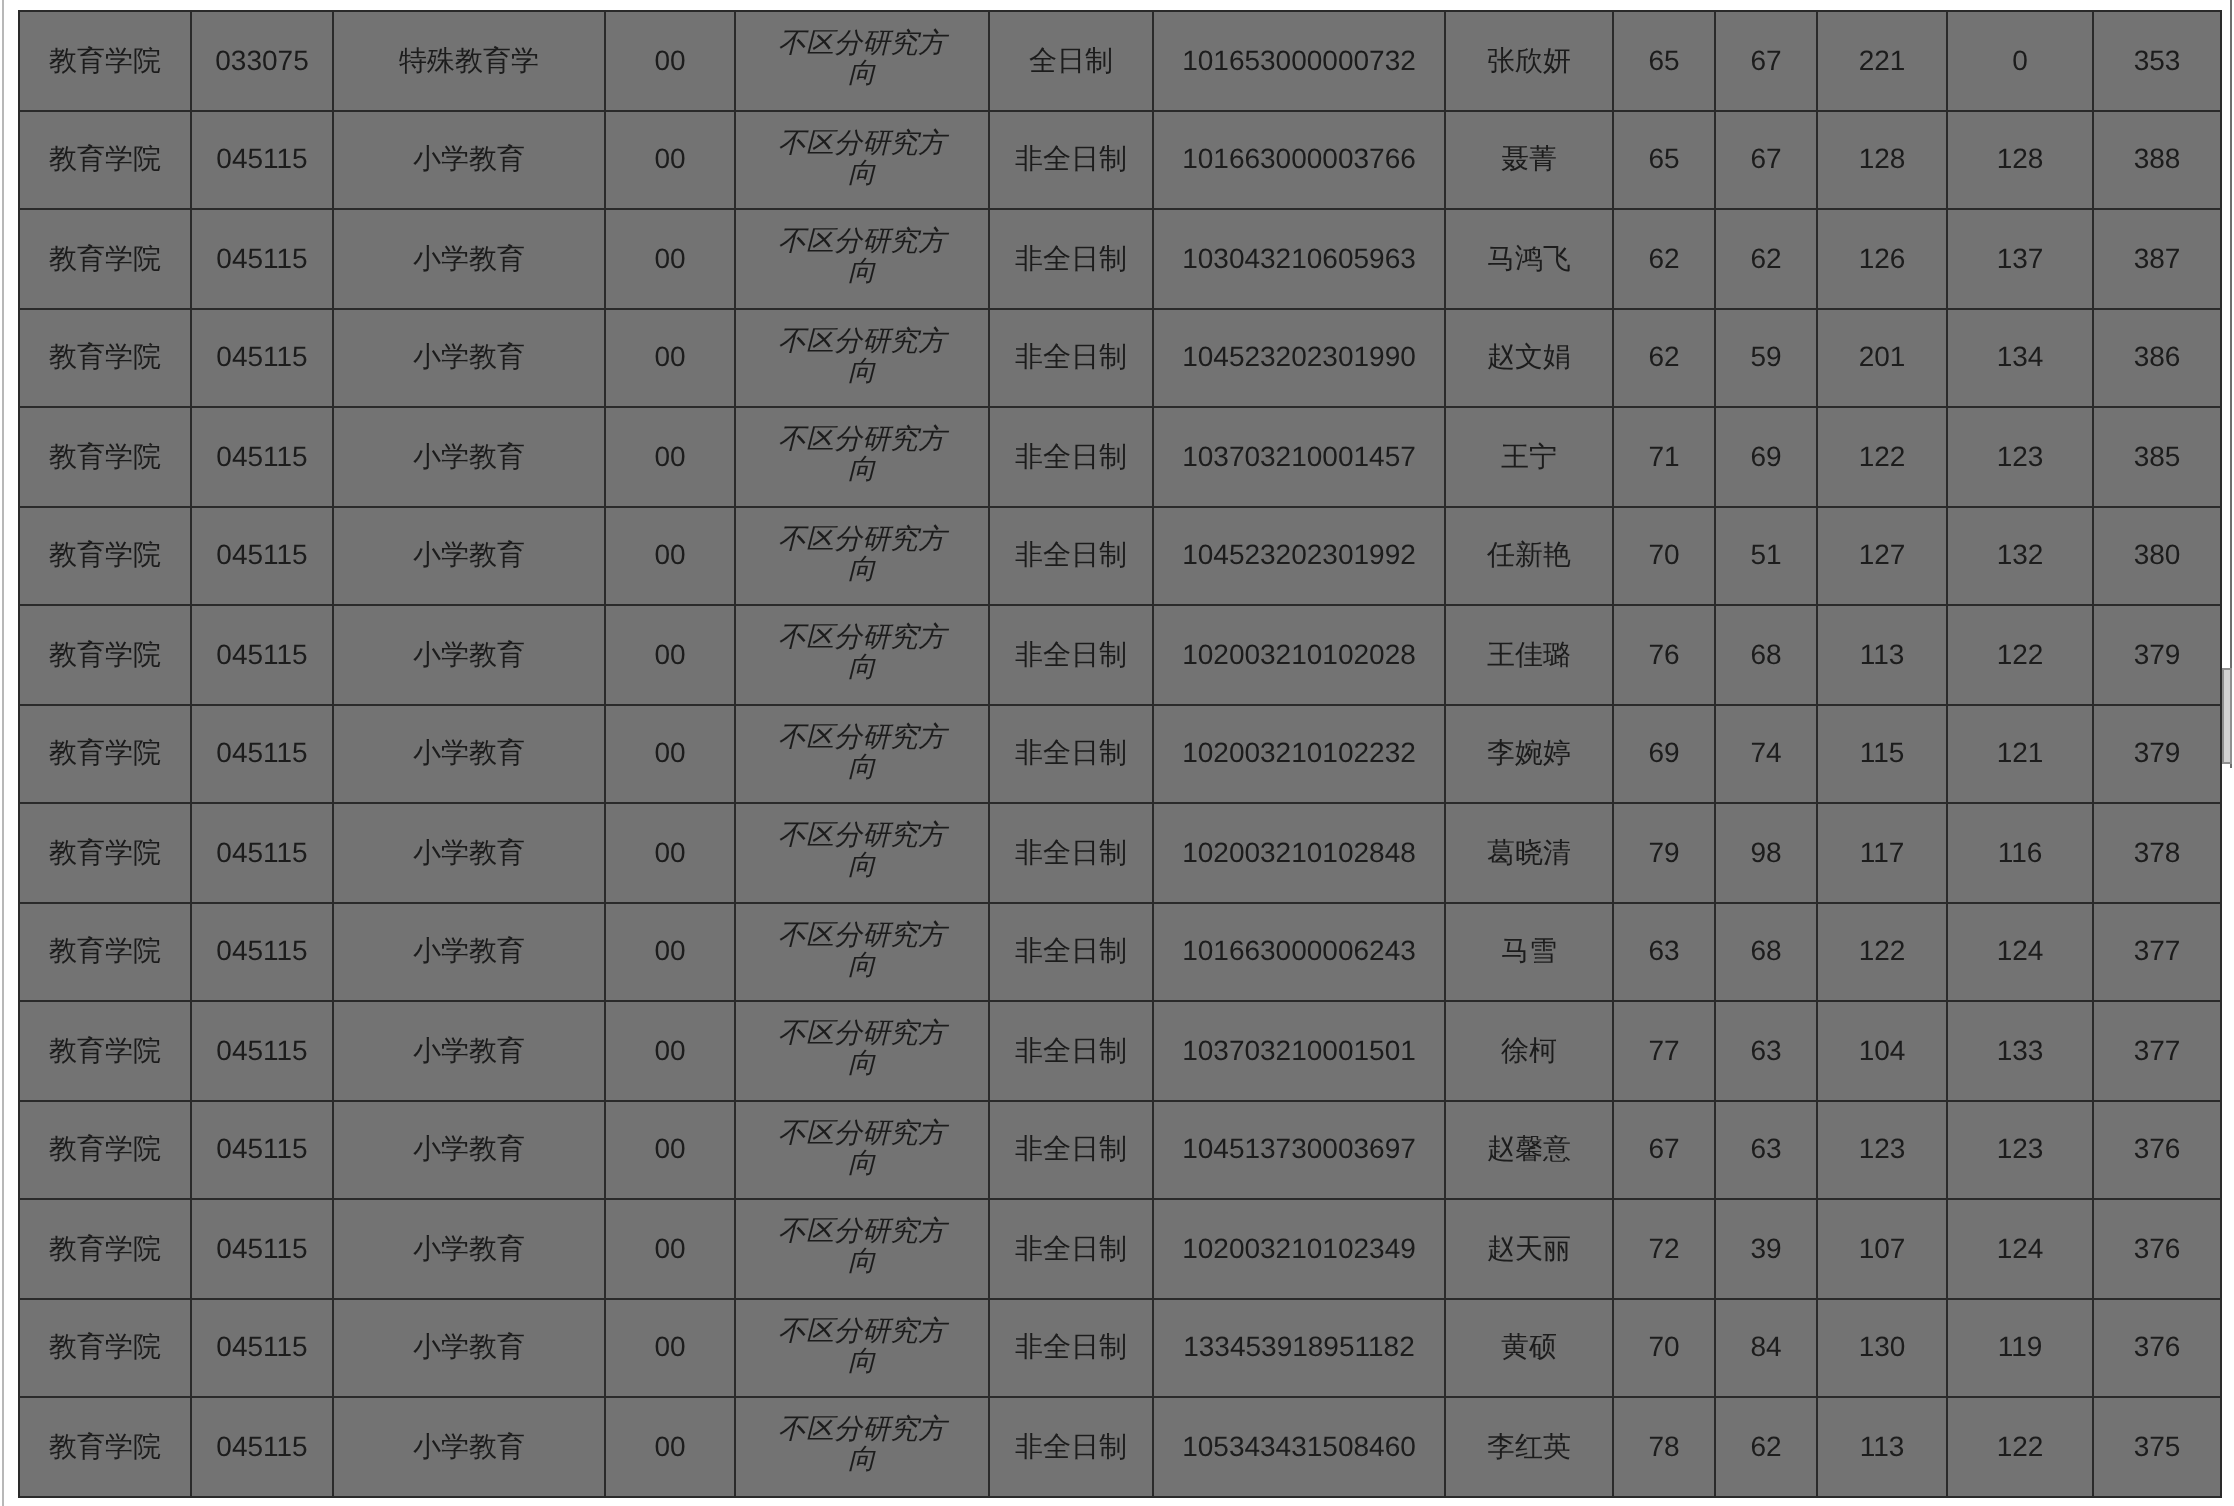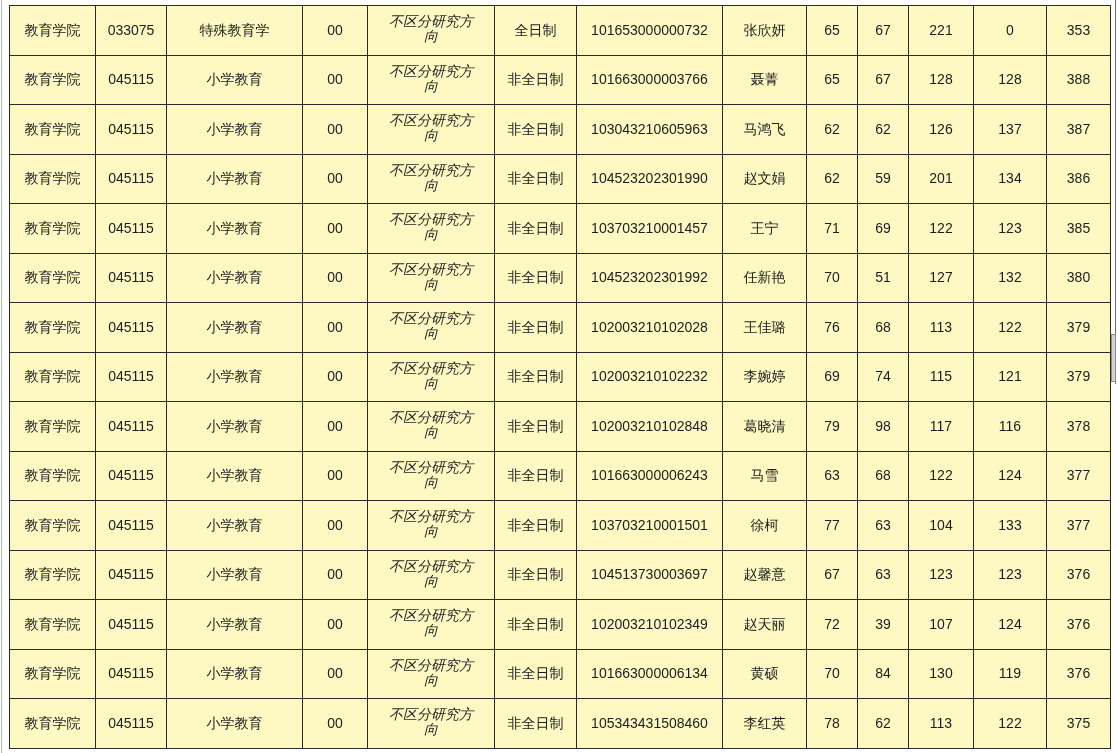--- a/index.html
+++ b/index.html
@@ -35,21 +35,21 @@
     width: 5px; height: 48px;
     box-sizing: border-box;
     background: #d2d2d2;
     border: 1px solid #909090;
   }
   table.score-table {
     position: absolute; left: 9px; top: 5px;
     width: 1101px;
     border-collapse: collapse;
     table-layout: fixed;
-    background: #fef9c3;
+    background: #737373;
   }
   table.score-table td {
     border: 1px solid #2a2a2a;
     text-align: center;
     vertical-align: middle;
     padding: 0;
     font-size: 14px;
     color: #1c1c1c;
     line-height: 19px;
     overflow: hidden;
@@ -297,21 +297,21 @@
           <td>124</td>
           <td>376</td>
         </tr>
         <tr>
           <td>教育学院</td>
           <td>045115</td>
           <td>小学教育</td>
           <td>00</td>
           <td><span class="wrap-6">不区分研究方向</span></td>
           <td>非全日制</td>
-          <td>101663000006134</td>
+          <td>133453918951182</td>
           <td>黄硕</td>
           <td>70</td>
           <td>84</td>
           <td>130</td>
           <td>119</td>
           <td>376</td>
         </tr>
         <tr>
           <td>教育学院</td>
           <td>045115</td>

